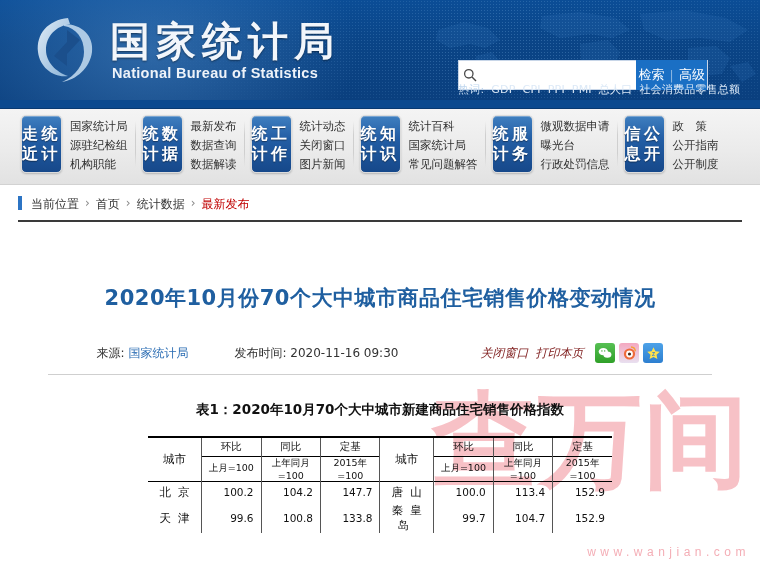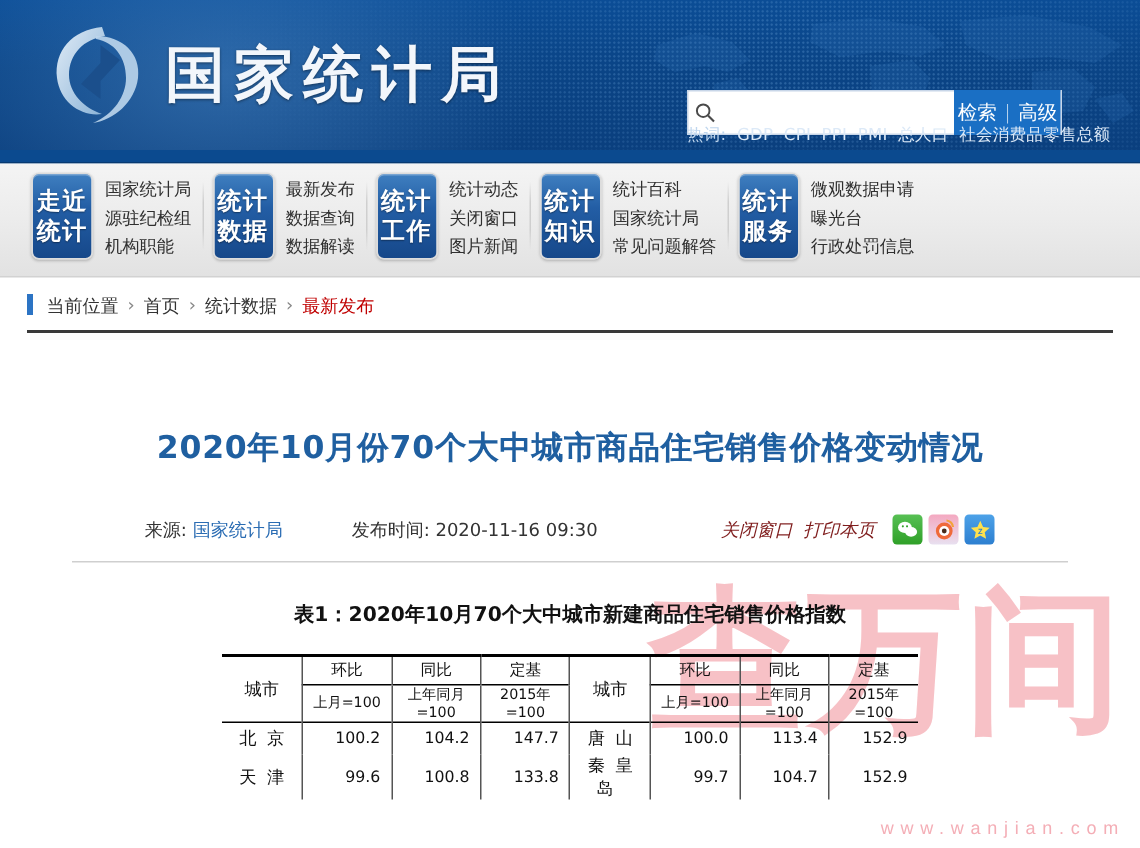--- a/index.html
+++ b/index.html
@@ -88,21 +88,21 @@
     content:""; position:absolute; left:0; top:6px; bottom:6px; width:1px;
     background:linear-gradient(180deg,rgba(0,0,0,0) 0%, #cfcfcf 30%, #cfcfcf 70%, rgba(0,0,0,0) 100%);
   }
   .nav-badge {
     width:41px; min-width:41px; height:58px; border-radius:5px;
     background:linear-gradient(180deg,#3f7fc0 0%, #235ea5 40%, #16488a 100%);
     border:1px solid #dcdcdc;
     box-shadow:0 1px 2px rgba(0,0,0,.22), inset 0 1px 0 rgba(255,255,255,.30);
     color:#fff; font-size:16px; font-weight:700;
     font-family:"DejaVu Sans","Liberation Sans",sans-serif;
-    display:flex; flex-direction:column; align-items:center; justify-content:center;
+    display:flex; align-items:center; justify-content:center;
     line-height:20px; letter-spacing:1px;
     text-shadow:0 1px 1px rgba(0,0,0,.4);
   }
   .nav-links {
     margin-left:8px; display:flex; flex-direction:column; gap:3px; padding-top:3px;
   }
   .nav-links a {
     font-size:11.5px; color:#2f2f2f; text-decoration:none; white-space:nowrap;
     font-family:"DejaVu Sans","Liberation Sans",sans-serif; line-height:16px;
   }
@@ -231,20 +231,21 @@
             <stop offset="0%" stop-color="#eaf3fb"></stop>
             <stop offset="100%" stop-color="#8fb7da"></stop>
           </linearGradient>
         </defs>
         <path d="M34 4 C14 6 2 20 4 38 C6 54 20 64 34 62 C22 58 12 48 12 36 C12 22 22 12 36 10 Z" fill="url(#lg1)" opacity="0.95"></path>
         <path d="M30 10 C48 10 60 22 58 38 C56 54 42 66 28 68 C42 62 50 50 50 38 C50 24 42 14 30 12 Z" fill="#bcd6ec" opacity="0.9"></path>
         <path d="M33 16 L46 26 L33 40 L33 52 L20 42 L33 28 Z" fill="#1b4f8c"></path>
       </svg>
       <div>
         <div class="brand-cn">国家统计局</div>
+        <div class="brand-en">National Bureau of Statistics</div>
       </div>
     </div>
 
     <div class="search-box">
       <span class="search-ico">
         <svg width="14" height="14" viewBox="0 0 14 14">
           <circle cx="5.8" cy="5.8" r="4.2" fill="none" stroke="#4a4a4a" stroke-width="1.3"></circle>
           <line x1="9" y1="9" x2="13" y2="13" stroke="#4a4a4a" stroke-width="1.4"></line>
         </svg>
       </span>
@@ -323,20 +324,31 @@
         <span>统计</span>
         <span>服务</span>
       </div>
       <div class="nav-links">
         <a href="#">微观数据申请</a>
         <a href="#">曝光台</a>
         <a href="#">行政处罚信息</a>
       </div>
     </div>
 
+    <div class="nav-group">
+      <div class="nav-badge">
+        <span>信息</span>
+        <span>公开</span>
+      </div>
+      <div class="nav-links">
+        <a href="#">政　策</a>
+        <a href="#">公开指南</a>
+        <a href="#">公开制度</a>
+      </div>
+    </div>
 
   </div>
 
   <div class="crumb-wrap">
     <div class="crumb">
       <span class="bar"></span>
       <span>当前位置</span>
       <span class="sep">›</span>
       <a href="#">首页</a>
       <span class="sep">›</span>

